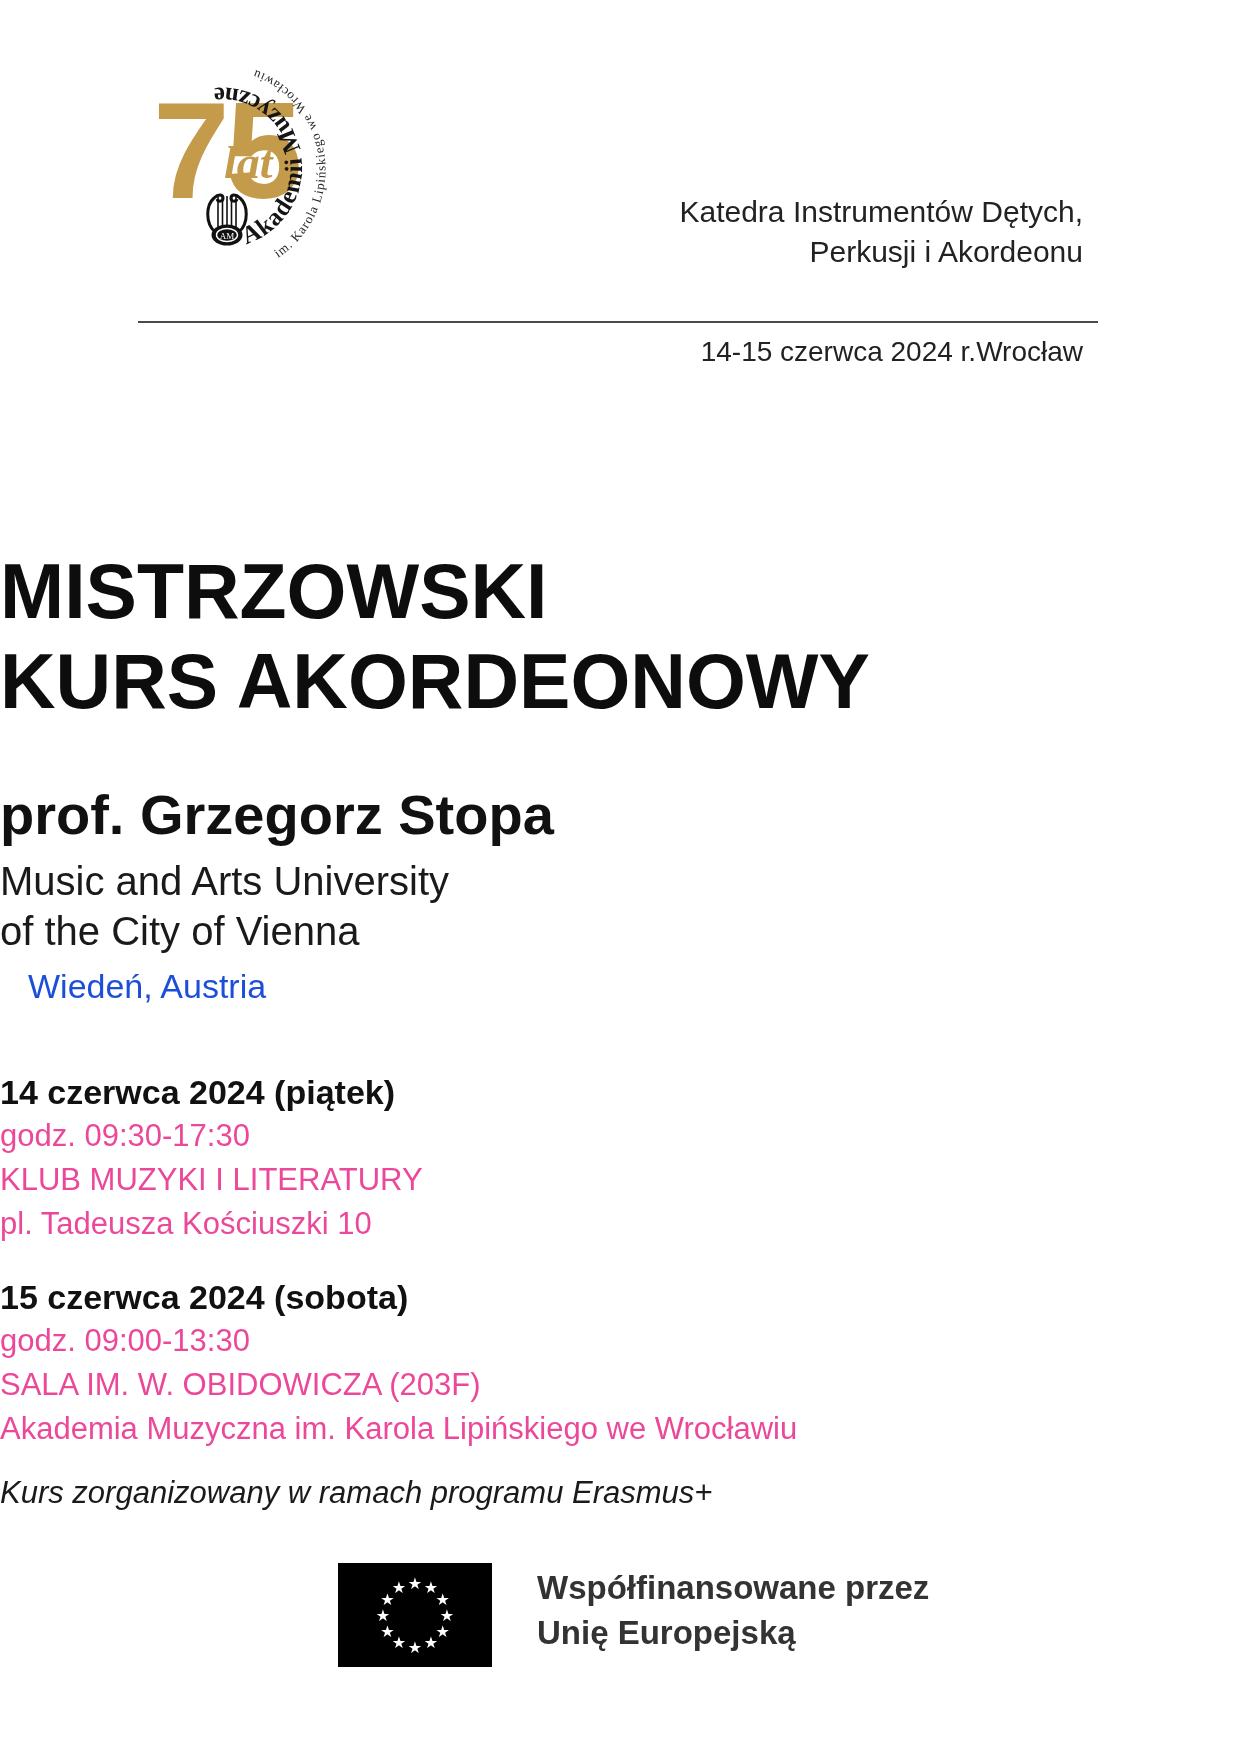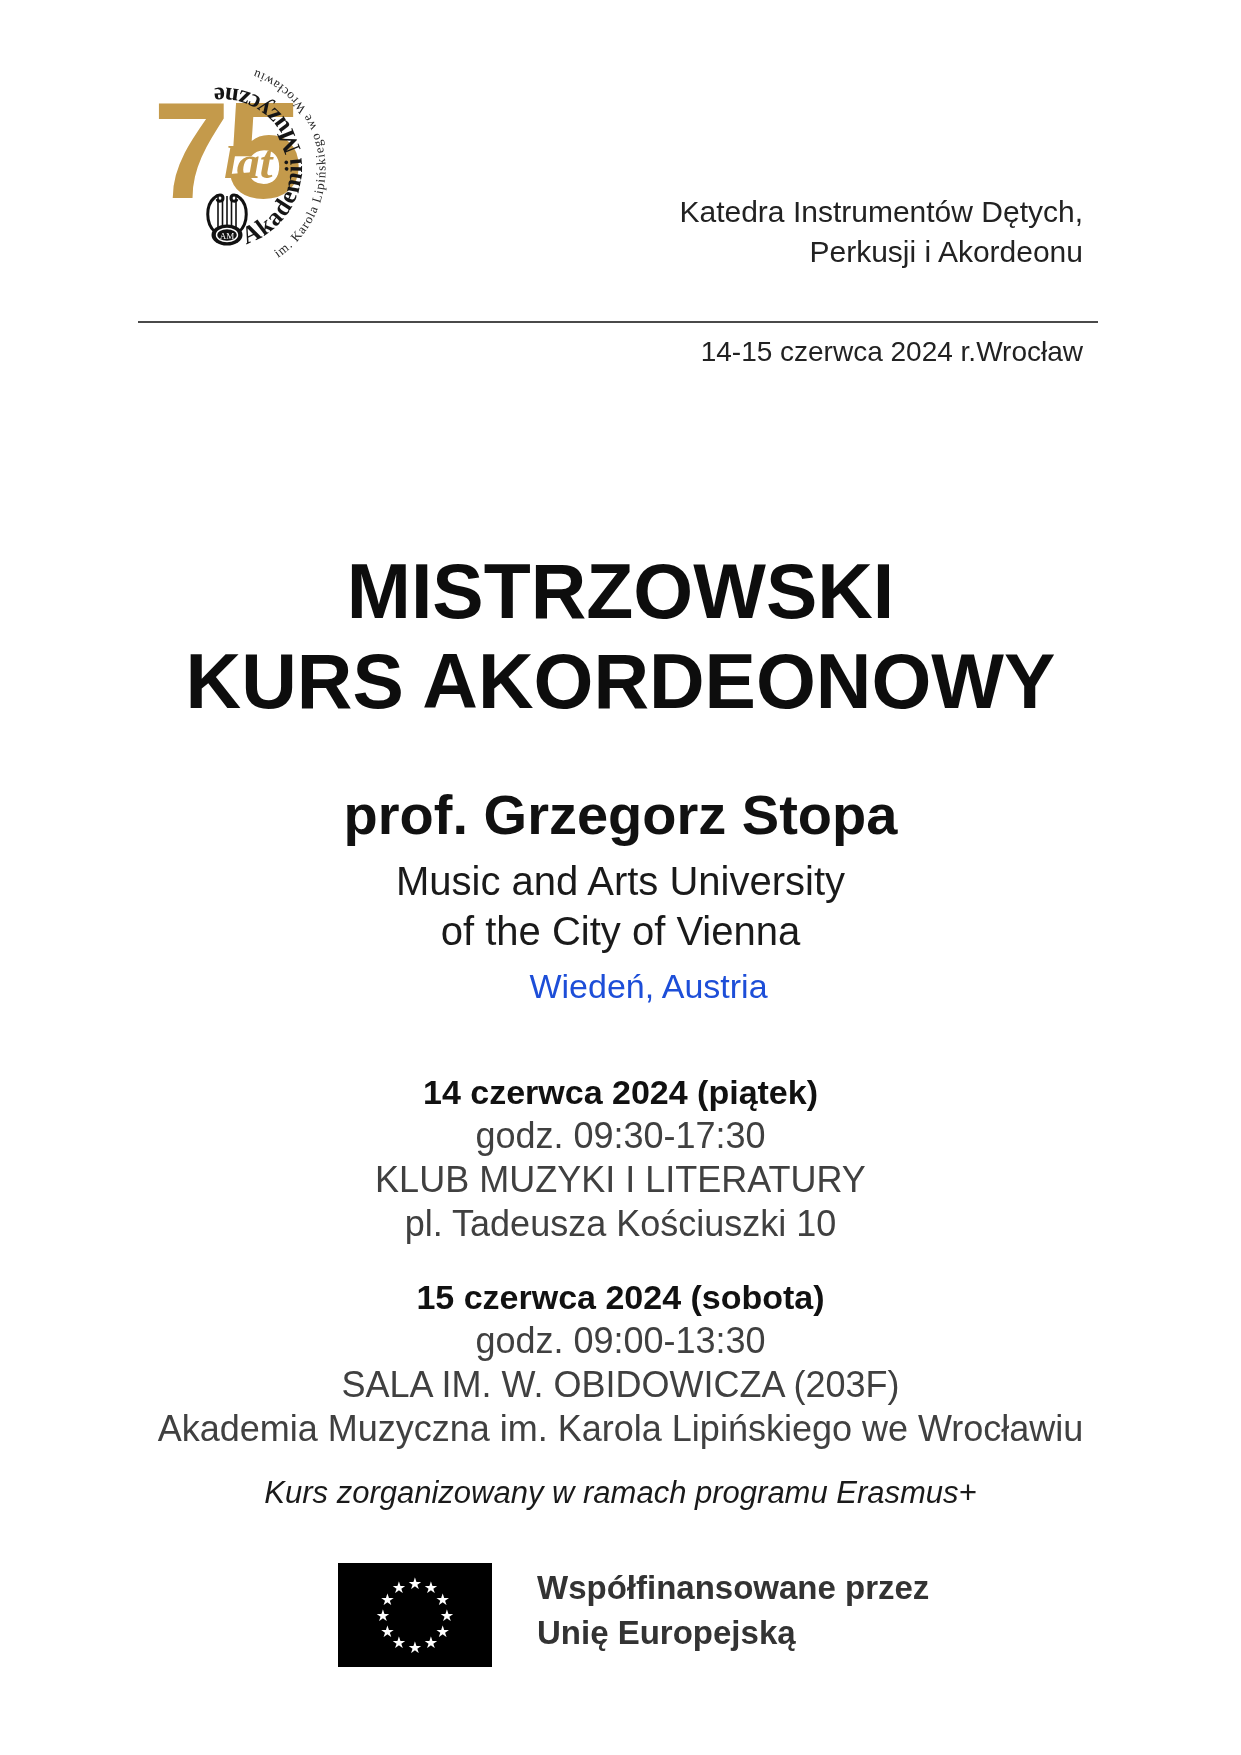--- a/index.html
+++ b/index.html
@@ -24,21 +24,21 @@
   .rule{
     top:321px;left:138px;width:960px;height:2px;
     background:#4a4a4a;
   }
   .daterow{
     top:336px;left:155px;right:158px;
     display:flex;justify-content:flex-end;align-items:baseline;
     font-size:28px;color:#222;
   }
   
-  .center{left:0;width:100%;text-align:center;}
+  .center{left:0;width:100%;text-align:left;}
   .title{
     top:546px;
     font-size:77px;font-weight:bold;line-height:90px;
     color:#0d0d0d;letter-spacing:0px;
   }
   .prof{
     top:782px;
     font-size:56px;font-weight:bold;line-height:66px;
     color:#111;
   }
@@ -46,21 +46,21 @@
     top:856px;
     font-size:40px;line-height:50px;color:#1a1a1a;
   }
   .loc{
     top:964px;
     font-size:34px;line-height:45px;color:#1d4ed8;margin-left:28px;
   }
   .session1{top:1070px;}
   .session2{top:1275px;}
   .session .s-date{font-size:34px;font-weight:bold;line-height:44px;color:#111;}
-  .session .s-line{font-size:36px;line-height:44px;color:#404040;}
+  .session .s-line{font-size:31px;line-height:44px;color:#ec4899;}
   .note{
     top:1472px;
     font-size:31px;font-style:italic;line-height:42px;color:#1a1a1a;
   }
   
   .eu-flag{top:1563px;left:338px;}
   .eu-text{
     top:1565px;left:513px;
     text-align:left;
     font-size:33px;font-weight:bold;line-height:45px;

